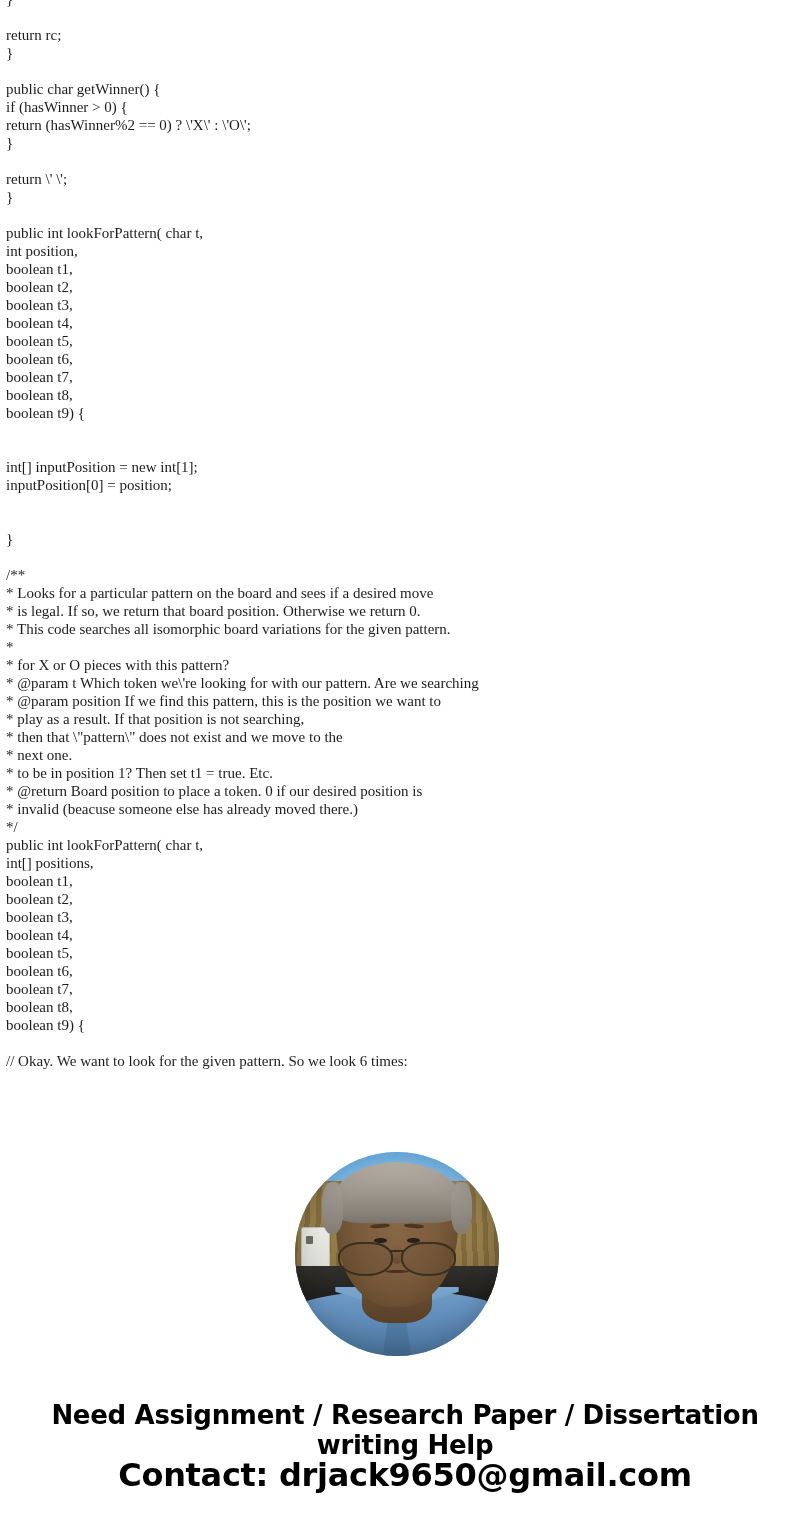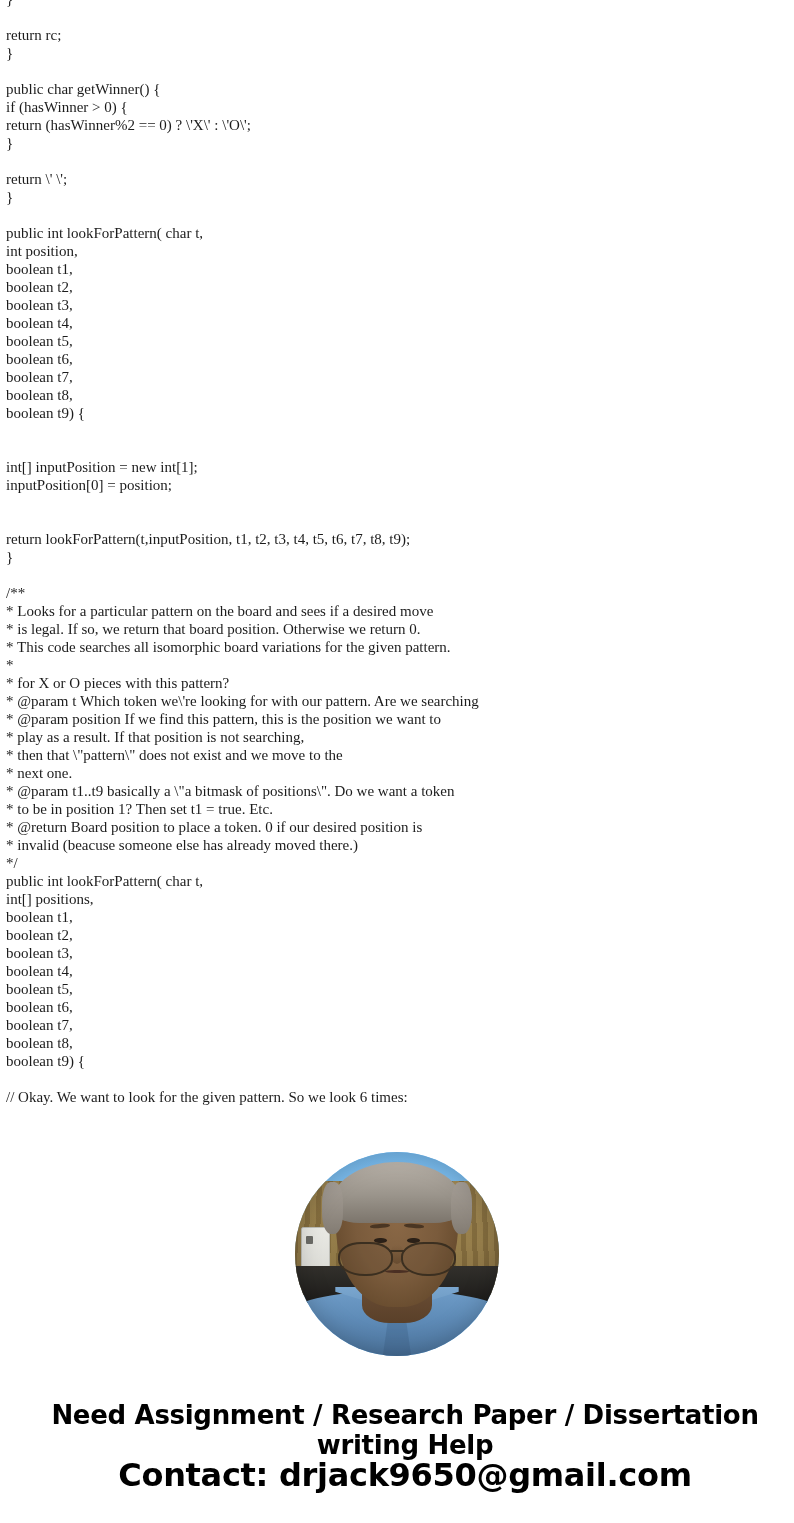--- a/index.html
+++ b/index.html
@@ -223,35 +223,33 @@
     <div class="code-line">boolean t6,</div>
     <div class="code-line">boolean t7,</div>
     <div class="code-line">boolean t8,</div>
     <div class="code-line">boolean t9) {</div>
     <div class="code-line blank"></div>
     <div class="code-line blank"></div>
     <div class="code-line">int[] inputPosition = new int[1];</div>
     <div class="code-line">inputPosition[0] = position;</div>
     <div class="code-line blank"></div>
     <div class="code-line blank"></div>
-    <div class="code-line">return lookForPattern(t,inputPosition, t1, t2, t3, t4, t5, t6, t7, t8, t9);</div>
     <div class="code-line">}</div>
     <div class="code-line blank"></div>
     <div class="code-line">/**</div>
     <div class="code-line">* Looks for a particular pattern on the board and sees if a desired move</div>
     <div class="code-line">* is legal. If so, we return that board position. Otherwise we return 0.</div>
     <div class="code-line">* This code searches all isomorphic board variations for the given pattern.</div>
     <div class="code-line">*</div>
     <div class="code-line">* for X or O pieces with this pattern?</div>
     <div class="code-line">* @param t Which token we\'re looking for with our pattern. Are we searching</div>
     <div class="code-line">* @param position If we find this pattern, this is the position we want to</div>
     <div class="code-line">* play as a result. If that position is not searching,</div>
     <div class="code-line">* then that \"pattern\" does not exist and we move to the</div>
     <div class="code-line">* next one.</div>
-    <div class="code-line">* @param t1..t9 basically a \"a bitmask of positions\". Do we want a token</div>
     <div class="code-line">* to be in position 1? Then set t1 = true. Etc.</div>
     <div class="code-line">* @return Board position to place a token. 0 if our desired position is</div>
     <div class="code-line">* invalid (beacuse someone else has already moved there.)</div>
     <div class="code-line">*/</div>
     <div class="code-line">public int lookForPattern( char t,</div>
     <div class="code-line">int[] positions,</div>
     <div class="code-line">boolean t1,</div>
     <div class="code-line">boolean t2,</div>
     <div class="code-line">boolean t3,</div>
     <div class="code-line">boolean t4,</div>

